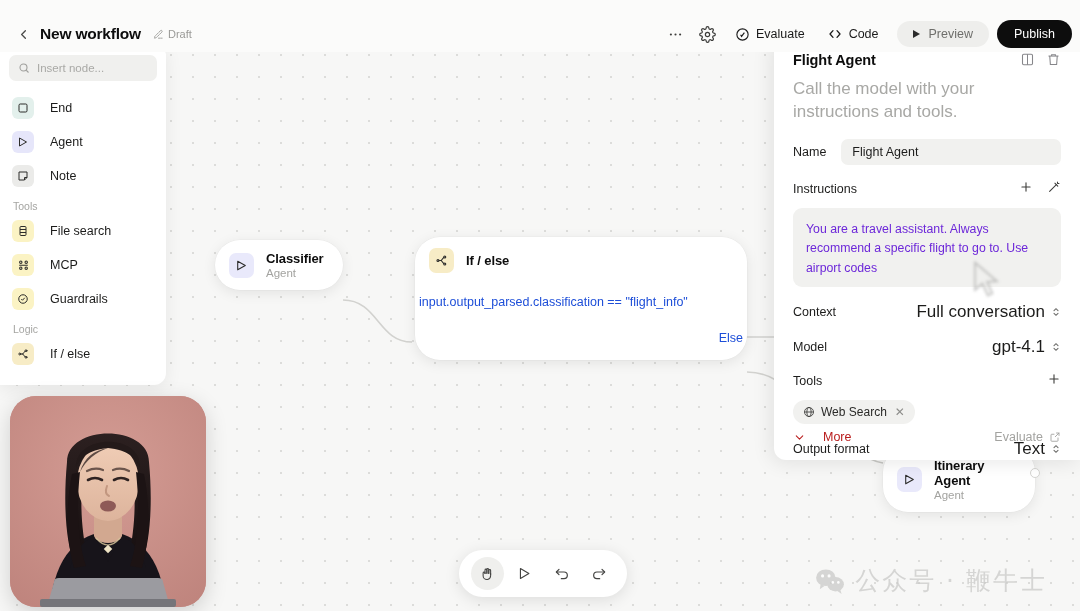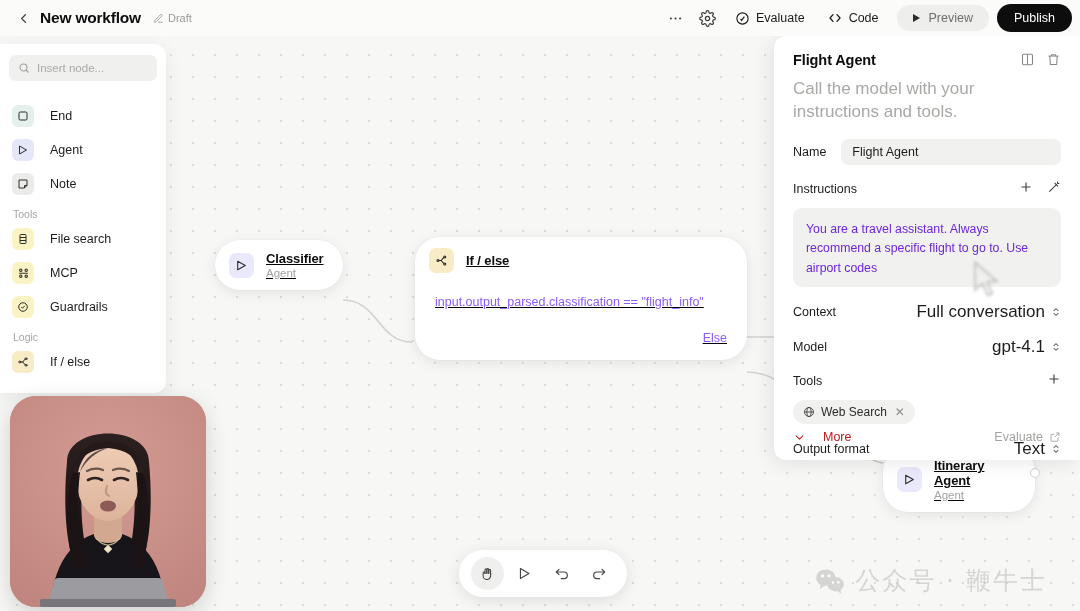--- a/index.html
+++ b/index.html
@@ -17,21 +17,21 @@
     width: 1080px; height: 575px;
     background-color: #f7f7f6;
     background-image: radial-gradient(circle, #dcdcda 1px, transparent 1.2px);
     background-size: 22px 22px;
     background-position: 6px 8px;
   }
   #edges { position: absolute; left: 0; top: 36px; width: 1080px; height: 575px; pointer-events: none; }
 
   
   #topbar {
-    position: absolute; left: 0; top: 0; width: 1080px; height: 36px;
+    position: absolute; left: 0; top: 16px; width: 1080px; height: 36px;
     background: #fbfbfa;
     display: flex; align-items: center;
     z-index: 40;
   }
   #back-btn {
     margin-left: 12px; width: 22px; height: 22px;
     display: flex; align-items: center; justify-content: center;
     color: #4a4a48; cursor: pointer;
   }
   #wf-title {
@@ -67,21 +67,21 @@
 
   
   #sidebar {
     position: absolute; left: 0; top: 44px; width: 166px; min-height: 330px;
     background: #ffffff; border-radius: 0 12px 12px 0;
     box-shadow: 0 4px 18px rgba(0,0,0,0.07);
     padding: 8px 0 14px 0; z-index: 20;
     overflow: hidden;
   }
   #node-search {
-    margin: 3px 9px 18px 9px; height: 26px;
+    margin: 3px 9px 10px 9px; height: 26px;
     background: #f0f0ee; border-radius: 7px;
     display: flex; align-items: center; gap: 7px; padding: 0 9px;
   }
   #node-search input {
     border: none; outline: none; background: transparent;
     font-family: "Liberation Sans", sans-serif; font-size: 11.5px;
     color: #3a3a38; width: 110px;
   }
   #node-search input::placeholder { color: #a9a9a6; }
   .sb-item {
@@ -95,37 +95,36 @@
   }
   .sb-label { font-size: 12.5px; color: #1c1c1b; }
   .sb-group {
     font-size: 10.5px; color: #a5a5a2; padding: 7px 13px 2px 13px;
   }
 
   
   .node {
     position: absolute; background: #ffffff; border-radius: 25px;
     box-shadow: 0 3px 14px rgba(0,0,0,0.085), 0 0 0 0.5px rgba(0,0,0,0.03);
-    text-decoration: underline;
   }
   .node-head { display: flex; align-items: center; gap: 12px; padding: 11px 14px; }
   .node-ico {
     width: 25px; height: 25px; border-radius: 7px;
     display: flex; align-items: center; justify-content: center; flex: 0 0 25px;
   }
   .node-title { font-size: 13px; font-weight: 700; color: #0d0d0d; letter-spacing: -0.1px; }
   .node-sub { font-size: 11.5px; color: #a3a3a0; margin-top: 1px; }
 
   #node-classifier { left: 215px; top: 240px; width: 128px; }
   #node-ifelse { left: 415px; top: 237px; width: 332px; }
   #node-itinerary { left: 883px; top: 447px; width: 152px; }
 
   .ifelse-body { padding: 0 0 4px 0; }
   .ifelse-row {
-    padding: 11px 20px; font-size: 12.5px; color: #8b5cf6;
+    padding: 11px 4px; font-size: 12.5px; color: #1d4ed8;
   }
   .ifelse-row.right { text-align: right; }
 
   .port {
     position: absolute; width: 10px; height: 10px; border-radius: 50%;
     background: #ffffff; border: 1.3px solid #d4d4d1;
   }
 
   
   #panel {

